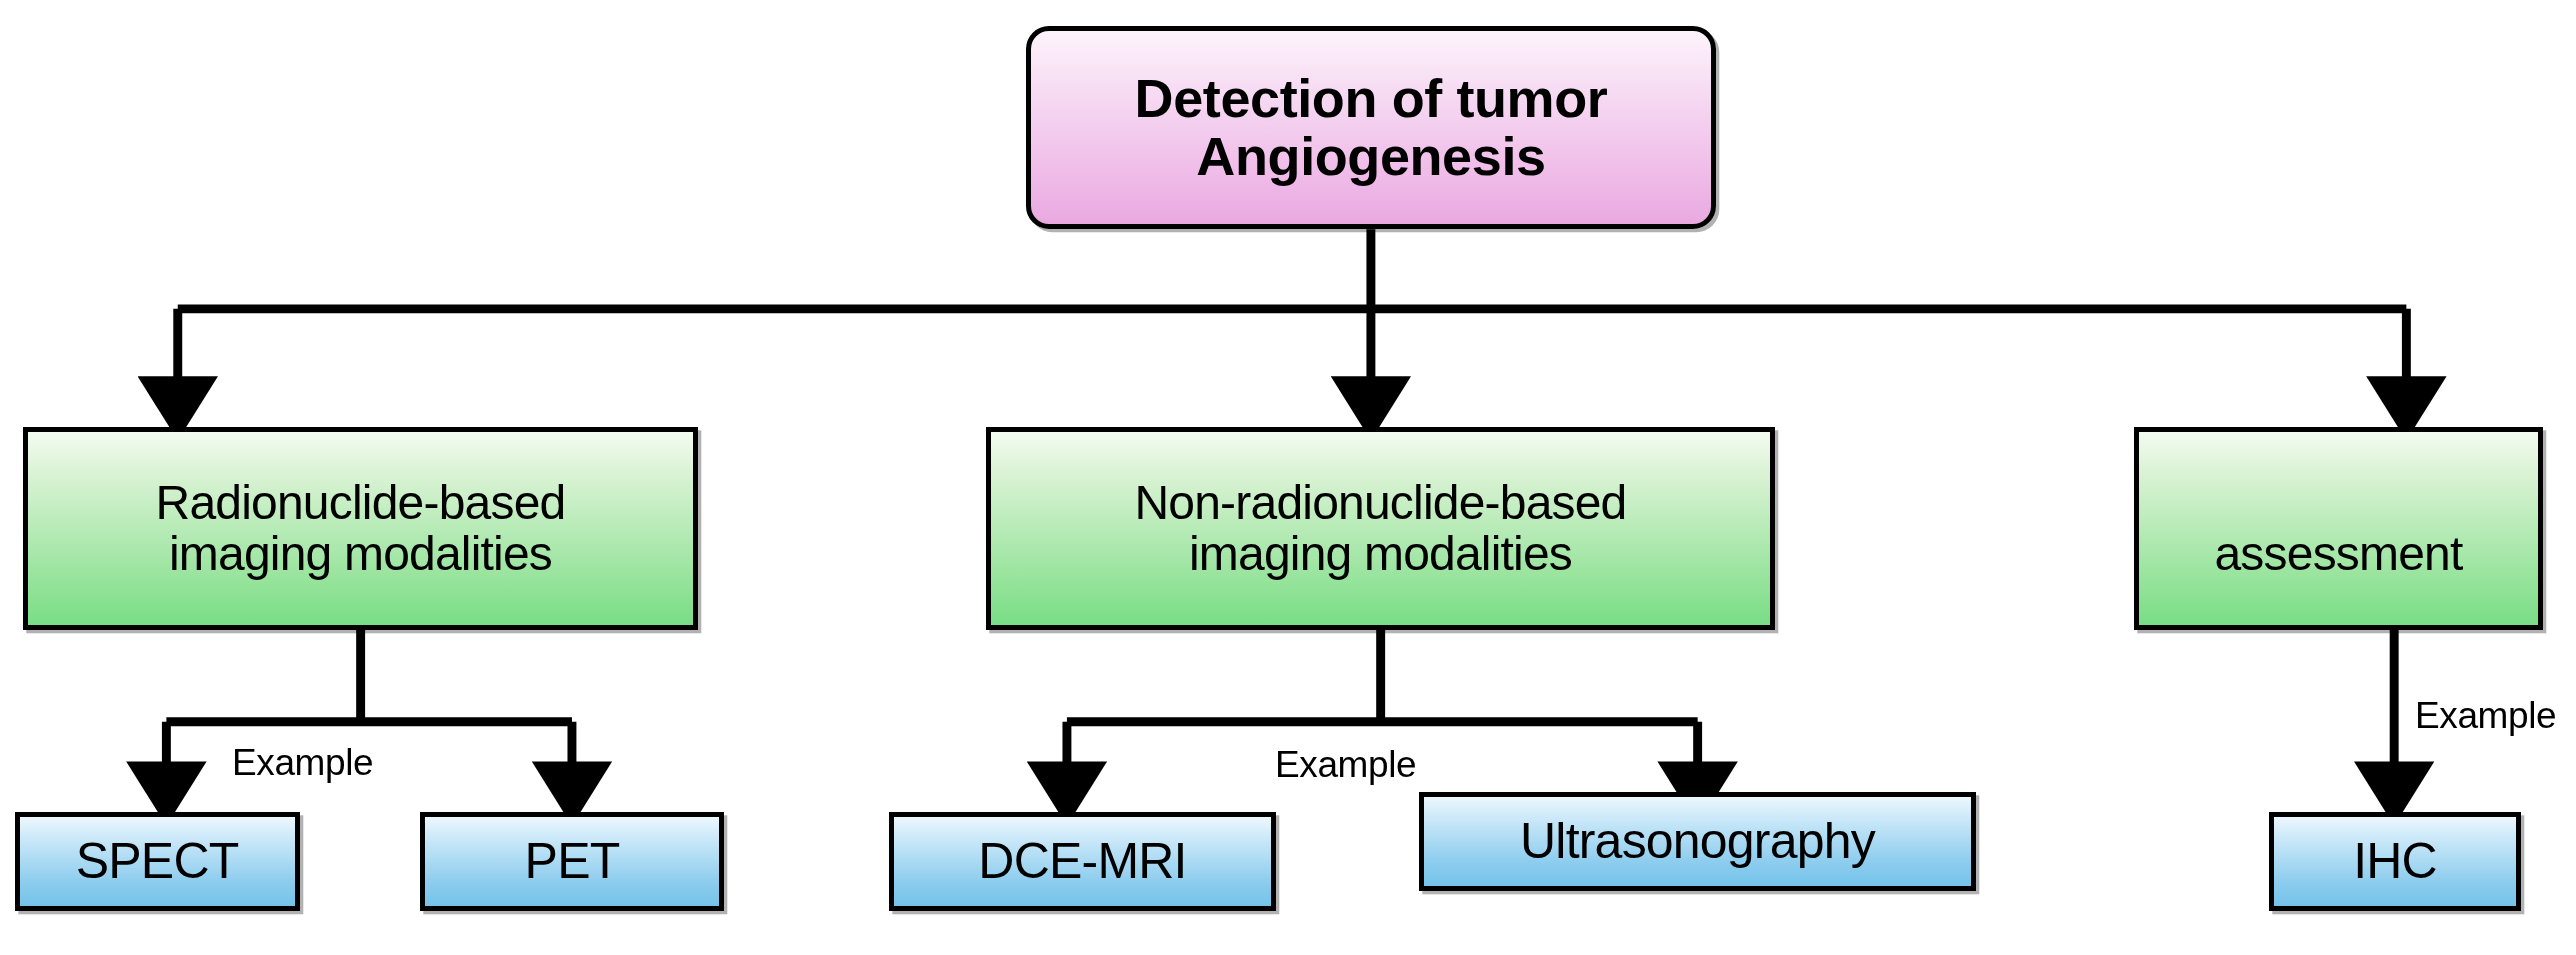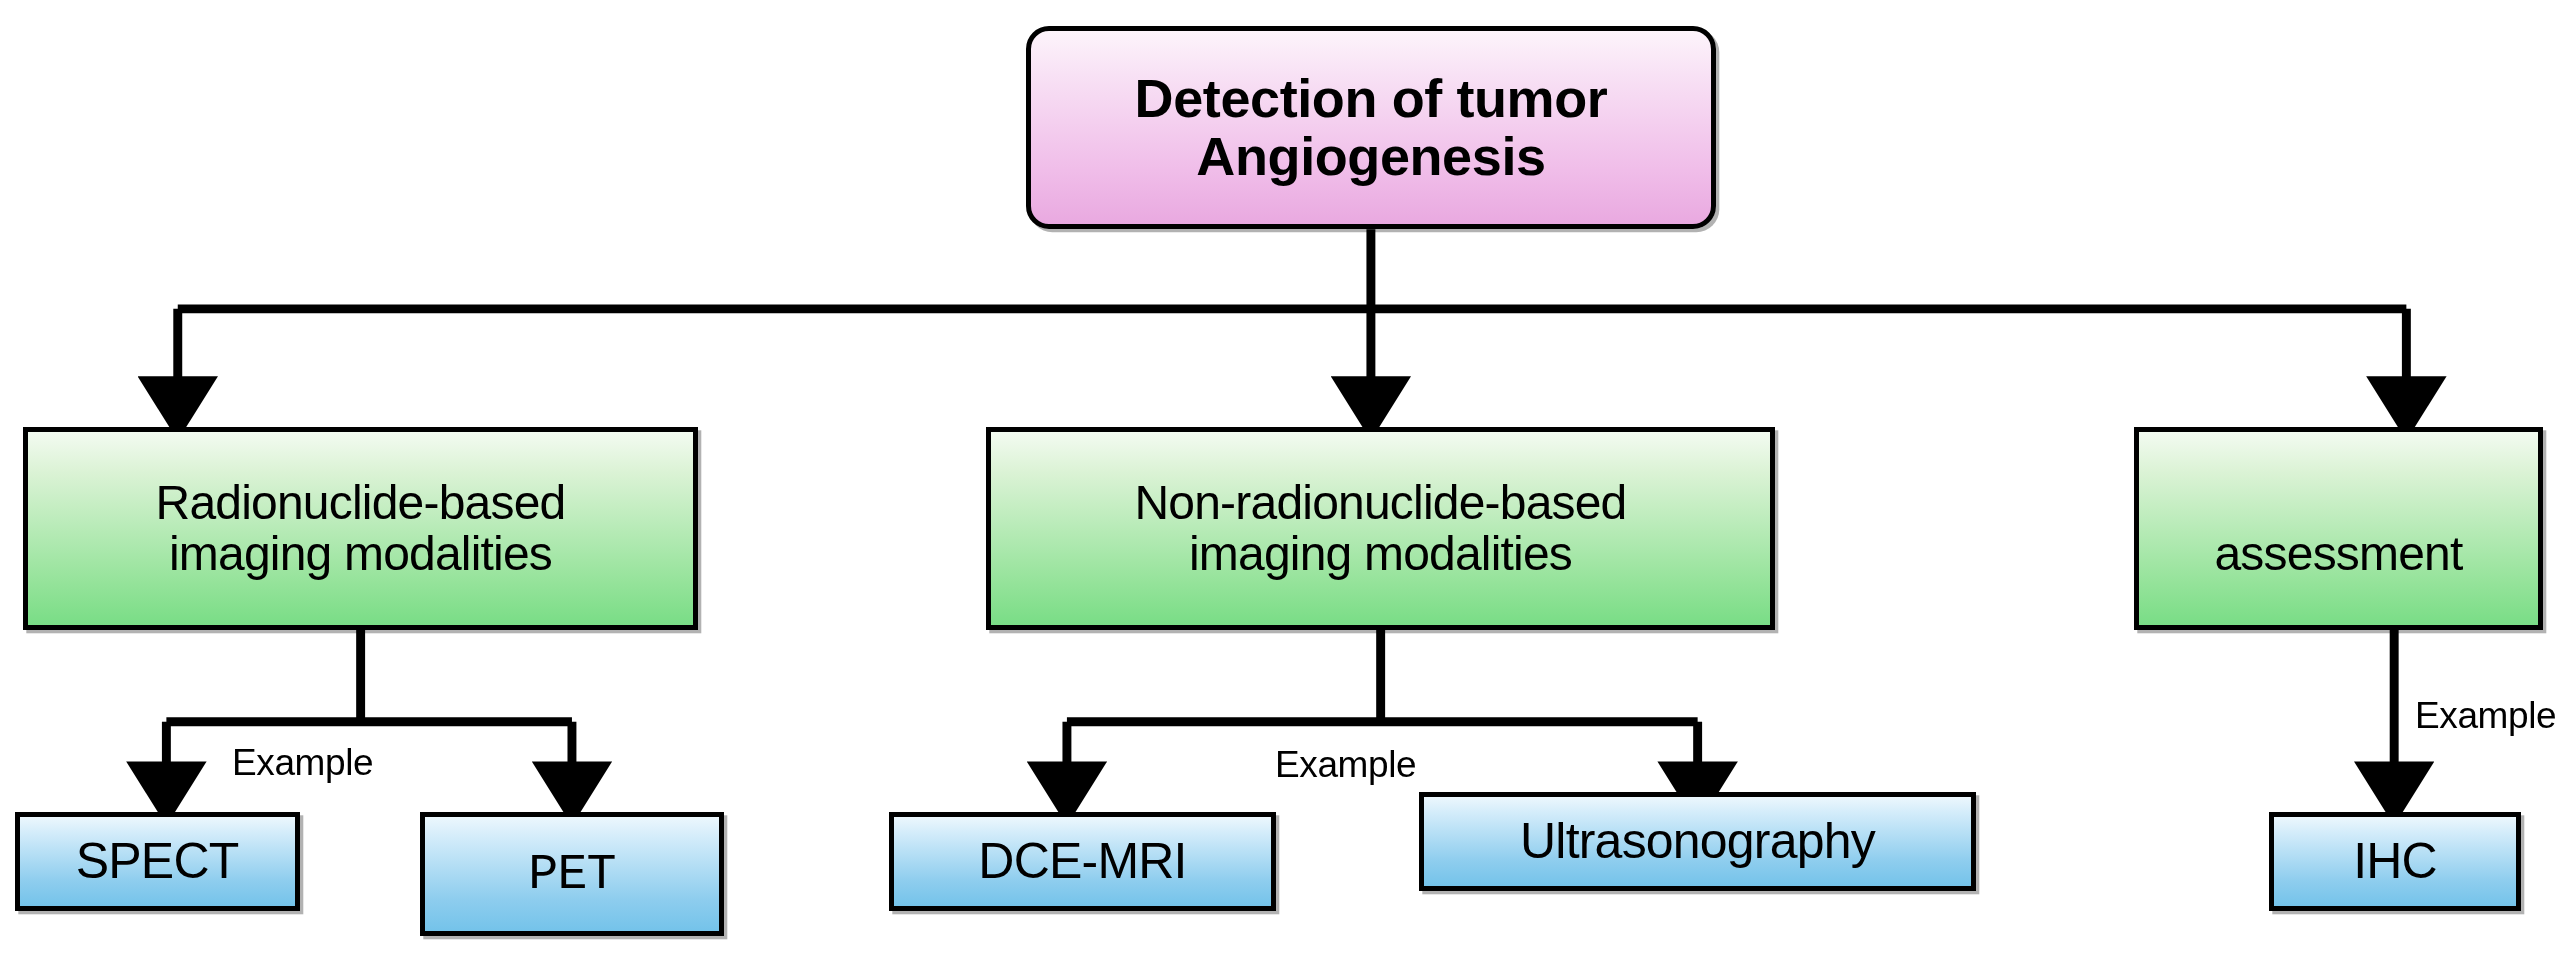--- a/index.html
+++ b/index.html
@@ -125,21 +125,21 @@
   <div class="edge-caption" style="left:232px;top:742px;">Example</div>
 
   <div class="edge-caption" style="left:1275px;top:744px;">Example</div>
 
   <div class="edge-caption" style="left:2415px;top:695px;">Example</div>
 
   <div class="node leaf" style="left:14.6px;top:812px;width:285px;height:99px;">
     <span class="lbl">SPECT</span>
   </div>
 
-  <div class="node leaf" style="left:420px;top:812px;width:304px;height:124px;font-family:Liberation Mono, monospace;">
+  <div class="node leaf" style="left:420px;top:812px;width:304px;height:99px;">
     <span class="lbl">PET</span>
   </div>
 
   <div class="node leaf" style="left:889px;top:812px;width:387px;height:99px;justify-content:center;">
     <span class="lbl">DCE-MRI</span>
   </div>
 
   <div class="node leaf" style="left:1419px;top:792px;width:557px;height:99px;">
     <span class="lbl">Ultrasonography</span>
   </div>

